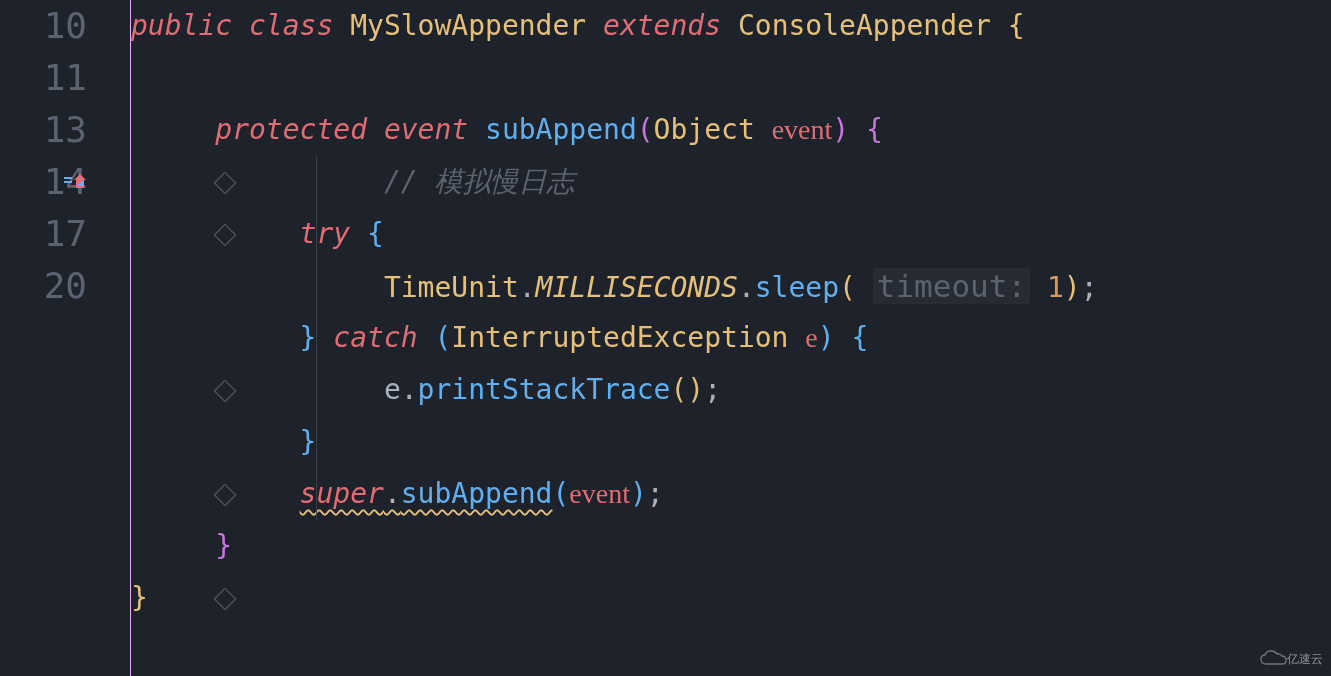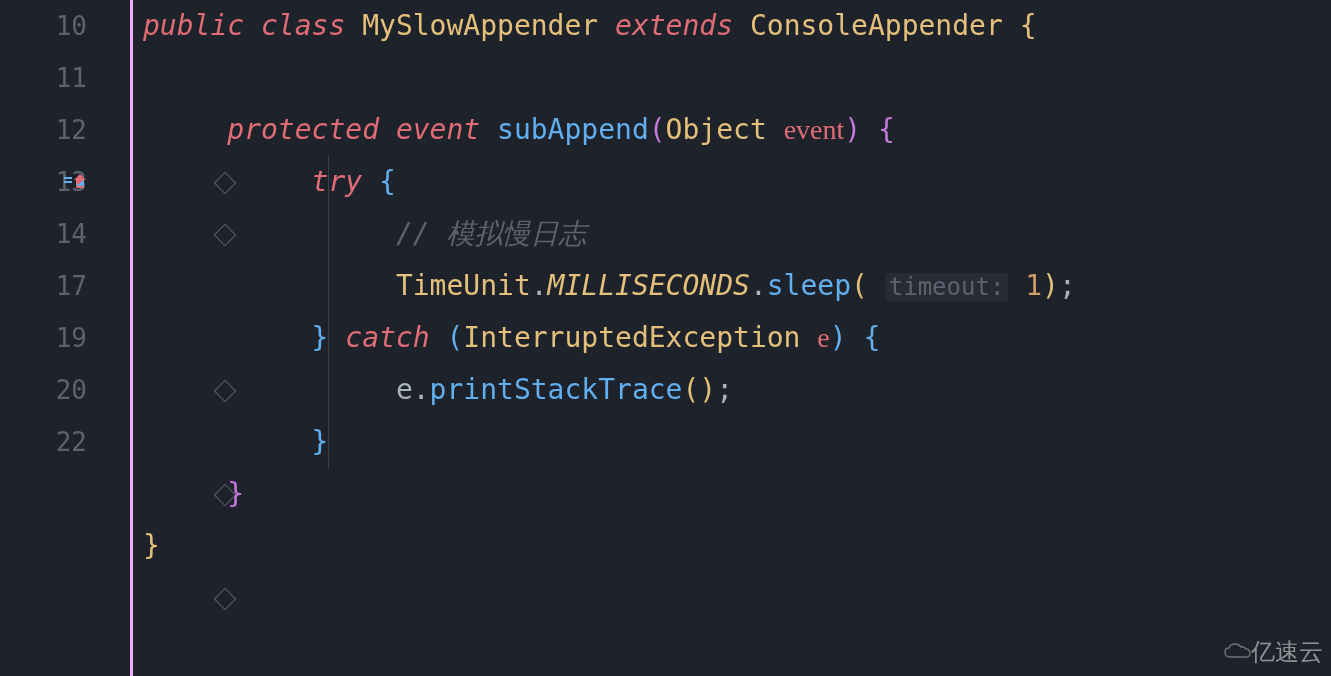--- a/index.html
+++ b/index.html
@@ -29,27 +29,26 @@
   }
   .gutter-ext {
     width: 35px;
     background: #1e222a;
     flex-shrink: 0;
     position: relative;
   }
   .line-num {
     height: 52px;
     line-height: 52px;
-    font-size: 26px;
+    font-size: 36px;
   }
   .code-area {
     flex: 1;
     position: relative;
-    border-left: 3px solid #f0abfc;
-    padding-left: 10px;
+    border-left: 1px solid #f0abfc;
   }
   .code-line {
     height: 52px;
     line-height: 52px;
     white-space: pre;
     position: relative;
   }
   .fold-marker {
     position: absolute;
     width: 14px;
@@ -62,21 +61,21 @@
   .kw { color: #e06c75; font-style: italic; }
   .type { color: #e5c07b; }
   .method { color: #61afef; }
   .punct { color: #abb2bf; }
   .brace-y { color: #e5c07b; }
   .brace-p { color: #c678dd; }
   .brace-b { color: #61afef; }
   .annotation { color: #e5c07b; }
   .comment { color: #5c6370; font-style: italic; }
   .param { color: #e06c75; font-family: Liberation Serif, serif; }
-  .hint { color: #5c6370; background: rgba(92,99,112,0.15); padding: 0 4px; border-radius: 3px; font-size: 24px; text-align: right;}
+  .hint { color: #5c6370; background: rgba(92,99,112,0.15); padding: 0 4px; border-radius: 3px; font-size: 31px; text-align: right;}
   .num { color: #d19a66; }
   .super { color: #e06c75; font-style: italic; }
   .wavy {
     text-decoration: underline wavy #e5c07b;
     text-decoration-thickness: 2px;
     text-underline-offset: 6px;
   }
   .indent-guide {
     position: absolute;
     width: 1px;
@@ -89,41 +88,38 @@
     left: 62px;
     top: 166px;
     width: 30px;
     height: 20px;
   }
   .watermark {
     position: absolute;
     right: 8px;
     bottom: 8px;
     color: rgba(255,255,255,0.5);
-    font-size: 24px;
+    font-size: 12px;
     font-family: sans-serif;
     display: flex;
     align-items: center;
   }
   .watermark svg { opacity: 0.6; }
 </style>
 </head>
 <body>
 
 <div class="editor">
   <div class="gutter">
     <div class="line-num">10</div>
     <div class="line-num">11</div>
-    <div class="line-num">12</div>
     <div class="line-num">13</div>
     <div class="line-num">14</div>
     <div class="line-num">17</div>
-    <div class="line-num">19</div>
     <div class="line-num">20</div>
-    <div class="line-num">22</div>
   </div>
 
   <div class="override-icon">
     <svg width="30" height="20" viewBox="0 0 30 20">
       <path d="M 2 10 L 10 10" stroke="#61afef" stroke-width="2" fill="none"></path>
       <path d="M 2 6 L 10 6" stroke="#61afef" stroke-width="2" fill="none"></path>
       <polygon points="18,2 24,8 22,8 22,16 14,16 14,8 12,8" fill="#e06c75"></polygon>
       <polygon points="14,14 22,14 22,8" fill="#61afef"></polygon>
     </svg>
   </div>
@@ -138,32 +134,33 @@
 
   <div class="code-area">
 
     <div class="code-line"><span class="kw">public</span> <span class="kw">class</span> <span class="type">MySlowAppender</span> <span class="kw">extends</span> <span class="type">ConsoleAppender</span> <span class="brace-y">{</span></div>
 
     <div class="code-line"></div>
 
 
     <div class="code-line">     <span class="kw">protected</span> <span class="kw">event</span> <span class="method">subAppend</span><span class="brace-p">(</span><span class="type">Object</span> <span class="param">event</span><span class="brace-p">)</span> <span class="brace-p">{</span></div>
 
+    <div class="code-line"><div class="indent-guide" style="left:185px;"></div>               <span class="comment">// 模拟慢日志</span></div>
+
     <div class="code-line"><div class="indent-guide" style="left:185px;"></div>          <span class="kw">try</span> <span class="brace-b">{</span></div>
-
-    <div class="code-line"><div class="indent-guide" style="left:185px;"></div>               <span class="comment">// 模拟慢日志</span></div>
 
     <div class="code-line"><div class="indent-guide" style="left:185px;"></div>               <span class="type">TimeUnit</span><span class="punct">.</span><span class="type" style="font-style:italic">MILLISECONDS</span><span class="punct">.</span><span class="method">sleep</span><span class="brace-y">(</span> <span class="hint">timeout:</span> <span class="num">1</span><span class="brace-y">)</span><span class="punct">;</span></div>
 
     <div class="code-line"><div class="indent-guide" style="left:185px;"></div>          <span class="brace-b">}</span> <span class="kw">catch</span> <span class="brace-b">(</span><span class="type">InterruptedException</span> <span class="param">e</span><span class="brace-b">)</span> <span class="brace-b">{</span></div>
 
     <div class="code-line"><div class="indent-guide" style="left:185px;"></div>               <span class="punct">e</span><span class="punct">.</span><span class="method">printStackTrace</span><span class="brace-y">(</span><span class="brace-y">)</span><span class="punct">;</span></div>
 
     <div class="code-line"><div class="indent-guide" style="left:185px;"></div>          <span class="brace-b">}</span></div>
 
+    <div class="code-line"><div class="indent-guide" style="left:185px;"></div>          <span class="super wavy">super</span><span class="punct wavy">.</span><span class="method wavy">subAppend</span><span class="brace-b">(</span><span class="param">event</span><span class="brace-b">)</span><span class="punct">;</span></div>
 
     <div class="code-line">     <span class="brace-p">}</span></div>
 
     <div class="code-line"><span class="brace-y">}</span></div>
 
   </div>
 </div>
 
 <div class="watermark">
   <svg width="28" height="18" viewBox="0 0 28 18">

